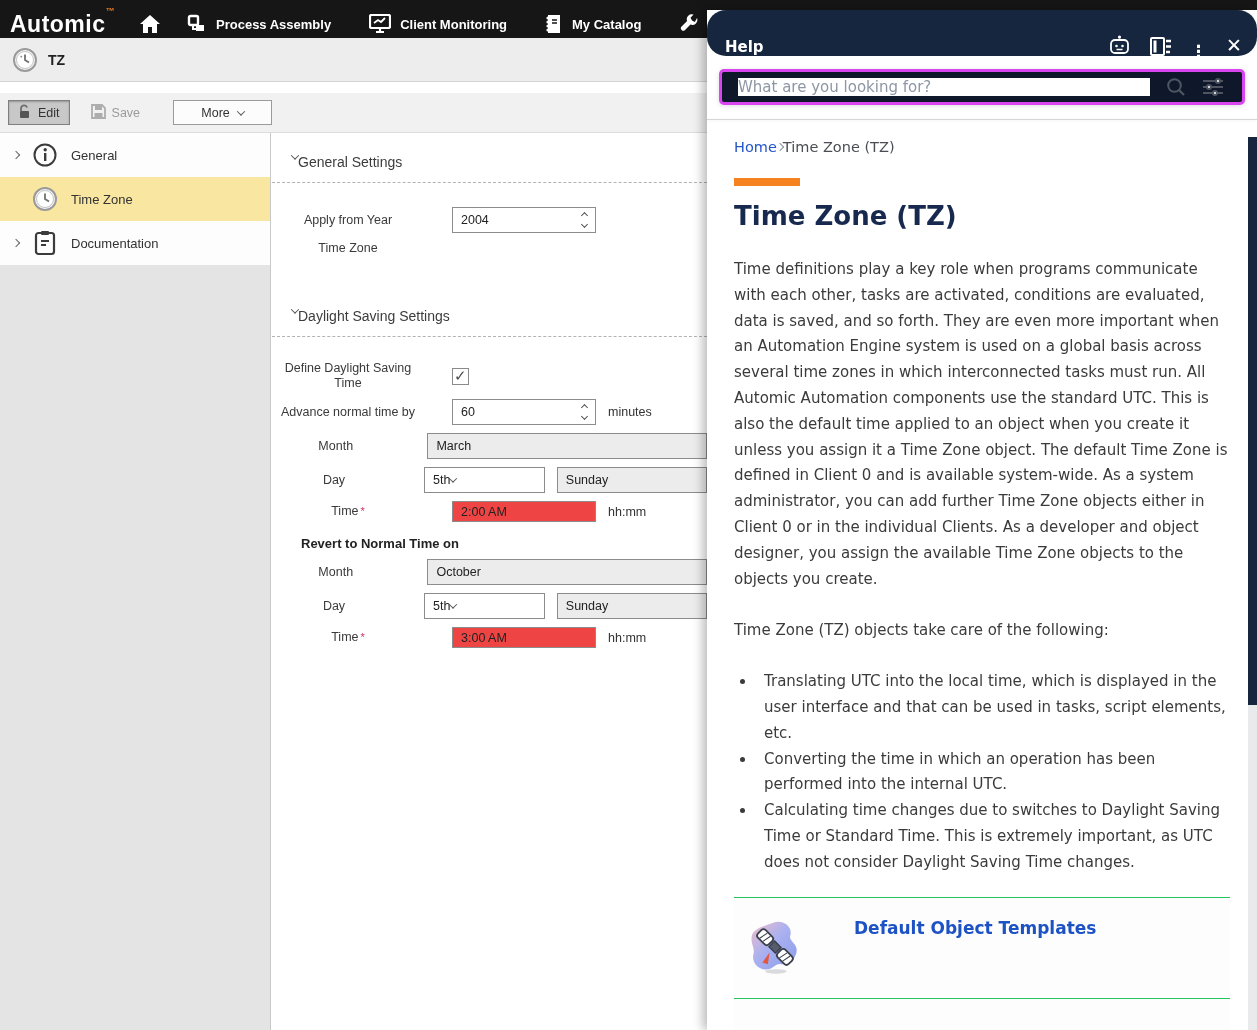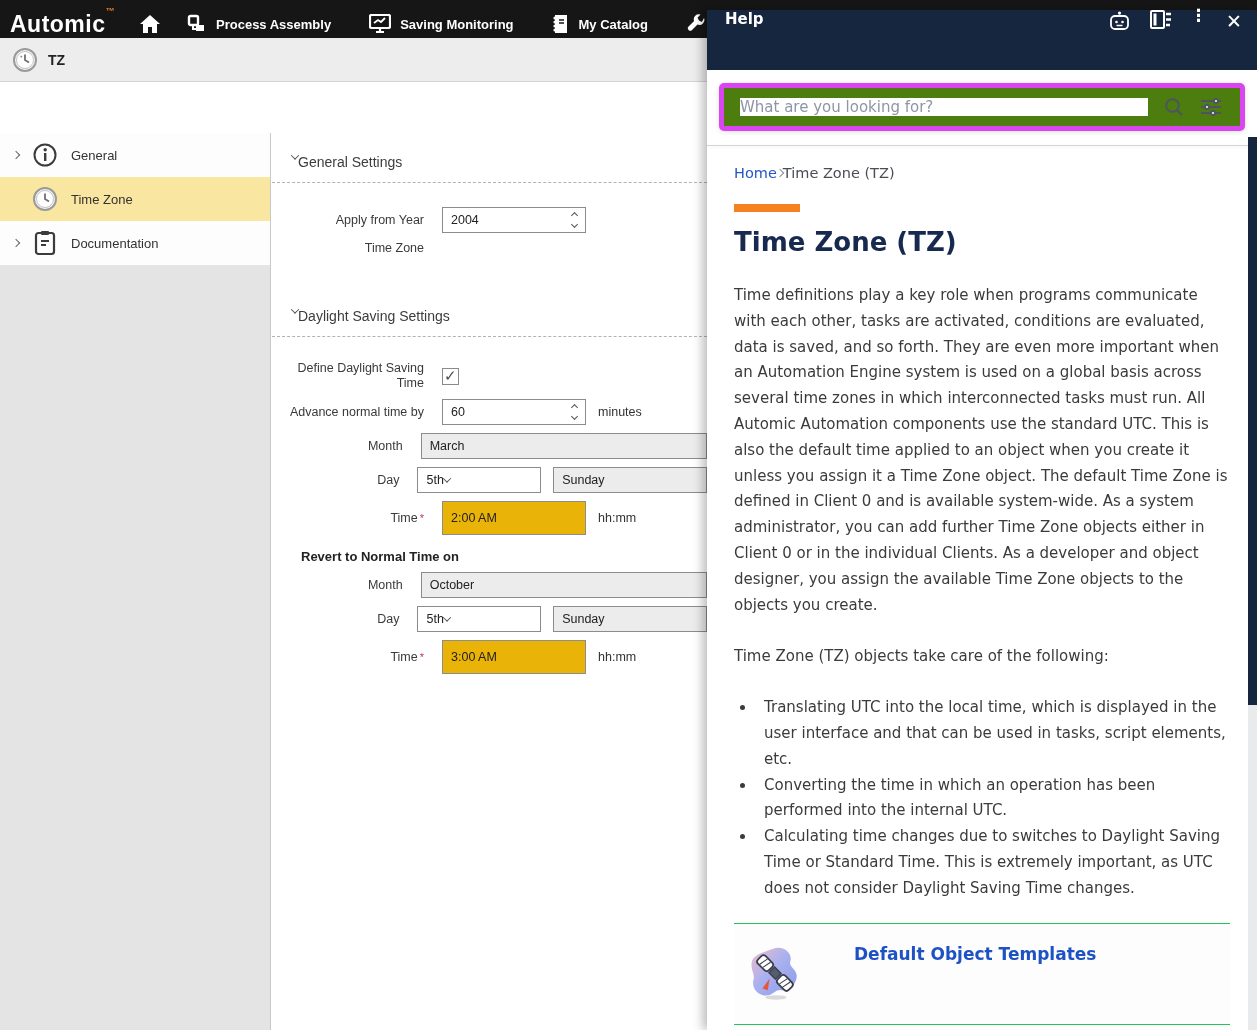--- a/index.html
+++ b/index.html
@@ -54,25 +54,25 @@
 
   
   .content { position:absolute; top:133px; left:272px; width:435px; height:897px;
              background:#fff; overflow:hidden; }
   .sect-head { display:flex; align-items:flex-start; gap:0; margin:21px 0 0 20px;
                font-size:14px; color:#3c3c3c; }
   .sect-head .chev { border-color:#555; }
   .sect-rule { border-bottom:1px dashed #b3b3b3; margin-top:12px; width:100%; }
   .frow { display:flex; align-items:center; margin-top:8px; }
   .frow.first { margin-top:24px; }
-  .flabel { width:152px; text-align:right; font-size:12.5px; color:#3a3a3a;
-            margin-right:18px; line-height:15px; }
+  .flabel { width:152px; text-align:center; font-size:12.5px; color:#3a3a3a;
+            margin-right:28px; line-height:15px; }
   .req { color:#cc3366; font-size:11px; margin-left:2px; }
   .grp-head { font-size:13px; font-weight:bold; color:#222; margin:14px 0 6px 29px; }
-  .tbox { height:34px; border:1px solid #8c8c8c; background:#eab308; font-size:12.5px;
+  .tbox { height:21px; border:1px solid #8c8c8c; background:#ef4444; font-size:12.5px;
           color:#222; padding:0 8px; font-family:"Liberation Sans",sans-serif; }
   .tbox.w144 { width:144px; }
   .spinbox { width:144px; height:26px; border:1px solid #8c8c8c; background:#fff;
              display:flex; align-items:center; }
   .spinbox input { flex:1; border:none; outline:none; font-size:12.5px; color:#222;
                    padding:0 8px; width:100px; font-family:"Liberation Sans",sans-serif; }
   .spinners { width:22px; display:flex; flex-direction:column; align-items:center; gap:4px; }
   .spinners .chev { width:5px; height:5px; border-width:1.4px; border-color:#555; }
   .selbox { height:26px; border:1px solid #8c8c8c; display:flex; align-items:center;
             font-size:12.5px; color:#222; padding:0 8px; cursor:pointer; }
@@ -84,31 +84,31 @@
   .unit { font-size:12.5px; color:#333; margin-left:12px; }
   .checkbox { width:17px; height:17px; border:1px solid #8a8a8a; background:#fff;
               position:relative; cursor:pointer; }
   .checkbox.checked::after { content:"✓"; position:absolute; left:1px; top:-2px;
               font-size:15px; color:#4a4a4a; }
 
   
   .help { position:absolute; top:10px; left:707px; width:550px; height:1020px;
           background:#fff; box-shadow:-4px 0 10px rgba(0,0,0,.28);
           font-family:"DejaVu Sans", sans-serif; }
-  .help-head { height:60px; background:#16263e; display:flex; align-items:flex-start;
-               color:#fff; }
+  .help-head { height:46px; background:#16263e; display:flex; align-items:flex-end;
+               color:#fff;border-radius:19px; }
   .help-head .htitle { font-size:15px; font-weight:bold; margin-left:18px; flex:1; }
   .hicon { margin-right:19px; cursor:pointer; display:flex; align-items:center; }
   .hicon.kebab { font-size:17px; font-weight:bold; letter-spacing:0; line-height:10px; }
   .hicon.close { font-size:19px; font-weight:bold; }
 
   .search-wrap { padding:13px 12px 14px 12px; }
-  .search-box { height:48px; border:5px solid #d946ef; border-radius:5px;
+  .search-box { height:36px; border:3px solid #d946ef; border-radius:5px;
                 box-shadow:0 1px 5px rgba(0,0,0,.13); display:flex; align-items:center;
-                padding:0 18px 0 16px; background:#4d7c0f; }
+                padding:0 18px 0 16px; background:#0f172a; }
   .search-box input { flex:1; border:none; outline:none; font-size:15px; color:#333;
                 font-family:"DejaVu Sans",sans-serif; }
   .search-box input::placeholder { color:#8d96a5; }
   .search-box .sicon { margin-left:16px; display:flex; cursor:pointer; }
   .help-divider { border-bottom:1px solid #d6d6d6; box-shadow:0 1px 3px rgba(0,0,0,.08); }
 
   .help-body { padding:0 27px; }
   .crumbs { display:flex; align-items:center; margin-top:19px; font-size:14.5px; }
   .crumbs .home { color:#2456c5; cursor:pointer; }
   .crumbs .sep { width:6px; height:6px; border-right:1.8px solid #8a8f99;
@@ -156,21 +156,21 @@
       <span>Process Assembly</span>
     </div>
     <div class="nav-item">
       <span>
         <svg width="22" height="20" viewBox="0 0 22 20">
             <rect x="1" y="1" width="20" height="13" rx="1.5" fill="none" stroke="#fff" stroke-width="2.2"></rect>
             <path d="M5 9 L9 6 L12 8 L16 4" stroke="#fff" stroke-width="1.8" fill="none"></path>
             <path d="M11 14 V17 M7 18 H15" stroke="#fff" stroke-width="2.2"></path>
           </svg>
       </span>
-      <span>Saving Monitoring</span>
+      <span>Client Monitoring</span>
     </div>
     <div class="nav-item">
       <span>
         <svg width="18" height="20" viewBox="0 0 18 20">
             <path d="M4 1 H15 V19 H4 Z" fill="#fff"></path>
             <path d="M4 1 V19" stroke="#fff" stroke-width="2"></path>
             <circle cx="3" cy="4" r="1.6" fill="#fff"></circle>
             <circle cx="3" cy="8" r="1.6" fill="#fff"></circle>
             <circle cx="3" cy="12" r="1.6" fill="#fff"></circle>
             <circle cx="3" cy="16" r="1.6" fill="#fff"></circle>
@@ -194,20 +194,45 @@
       <svg width="26" height="26" viewBox="0 0 26 26">
           <circle cx="13" cy="13" r="11" fill="#f4f4f4" stroke="#9a9a9a" stroke-width="2"></circle>
           <circle cx="13" cy="13" r="8.5" fill="#fff" stroke="#c4c4c4" stroke-width="1"></circle>
           <path d="M13 7.5 V13 L17 15.5" stroke="#707070" stroke-width="1.8" fill="none"></path>
           <path d="M8.5 9 L10 10.2" stroke="#8a8a8a" stroke-width="1.4"></path>
         </svg>
     </span>
     <span class="title">TZ</span>
   </div>
 
+  <div class="toolbar">
+    <div class="btn btn-edit">
+      <span>
+        <svg width="14" height="15" viewBox="0 0 14 15">
+            <path d="M3 7 V4.5 a3.2 3.2 0 0 1 6.2 -1" fill="none" stroke="#6f6f6f" stroke-width="1.8"></path>
+            <rect x="2" y="7" width="9" height="7" rx="1" fill="#555"></rect>
+          </svg>
+      </span>
+      <span>Edit</span>
+    </div>
+    <div class="btn btn-save">
+      <span>
+        <svg width="15" height="15" viewBox="0 0 15 15">
+            <path d="M1 1 H11 L14 4 V14 H1 Z" fill="none" stroke="#adadad" stroke-width="1.8"></path>
+            <rect x="4" y="1.5" width="7" height="4.5" fill="#adadad"></rect>
+            <rect x="3.5" y="9" width="8" height="5" fill="#adadad"></rect>
+          </svg>
+      </span>
+      <span>Save</span>
+    </div>
+    <div class="btn btn-more">
+      <span>More</span>
+      <span class="chev down"></span>
+    </div>
+  </div>
 
   <div class="sidebar">
     <div class="side-items">
       <div class="side-item">
         <span class="expander">
             <span class="chev right"></span>
           </span>
         <span class="ico">
           <svg width="26" height="26" viewBox="0 0 26 26">
               <circle cx="13" cy="13" r="10.5" fill="none" stroke="#3b3b3b" stroke-width="2"></circle>

